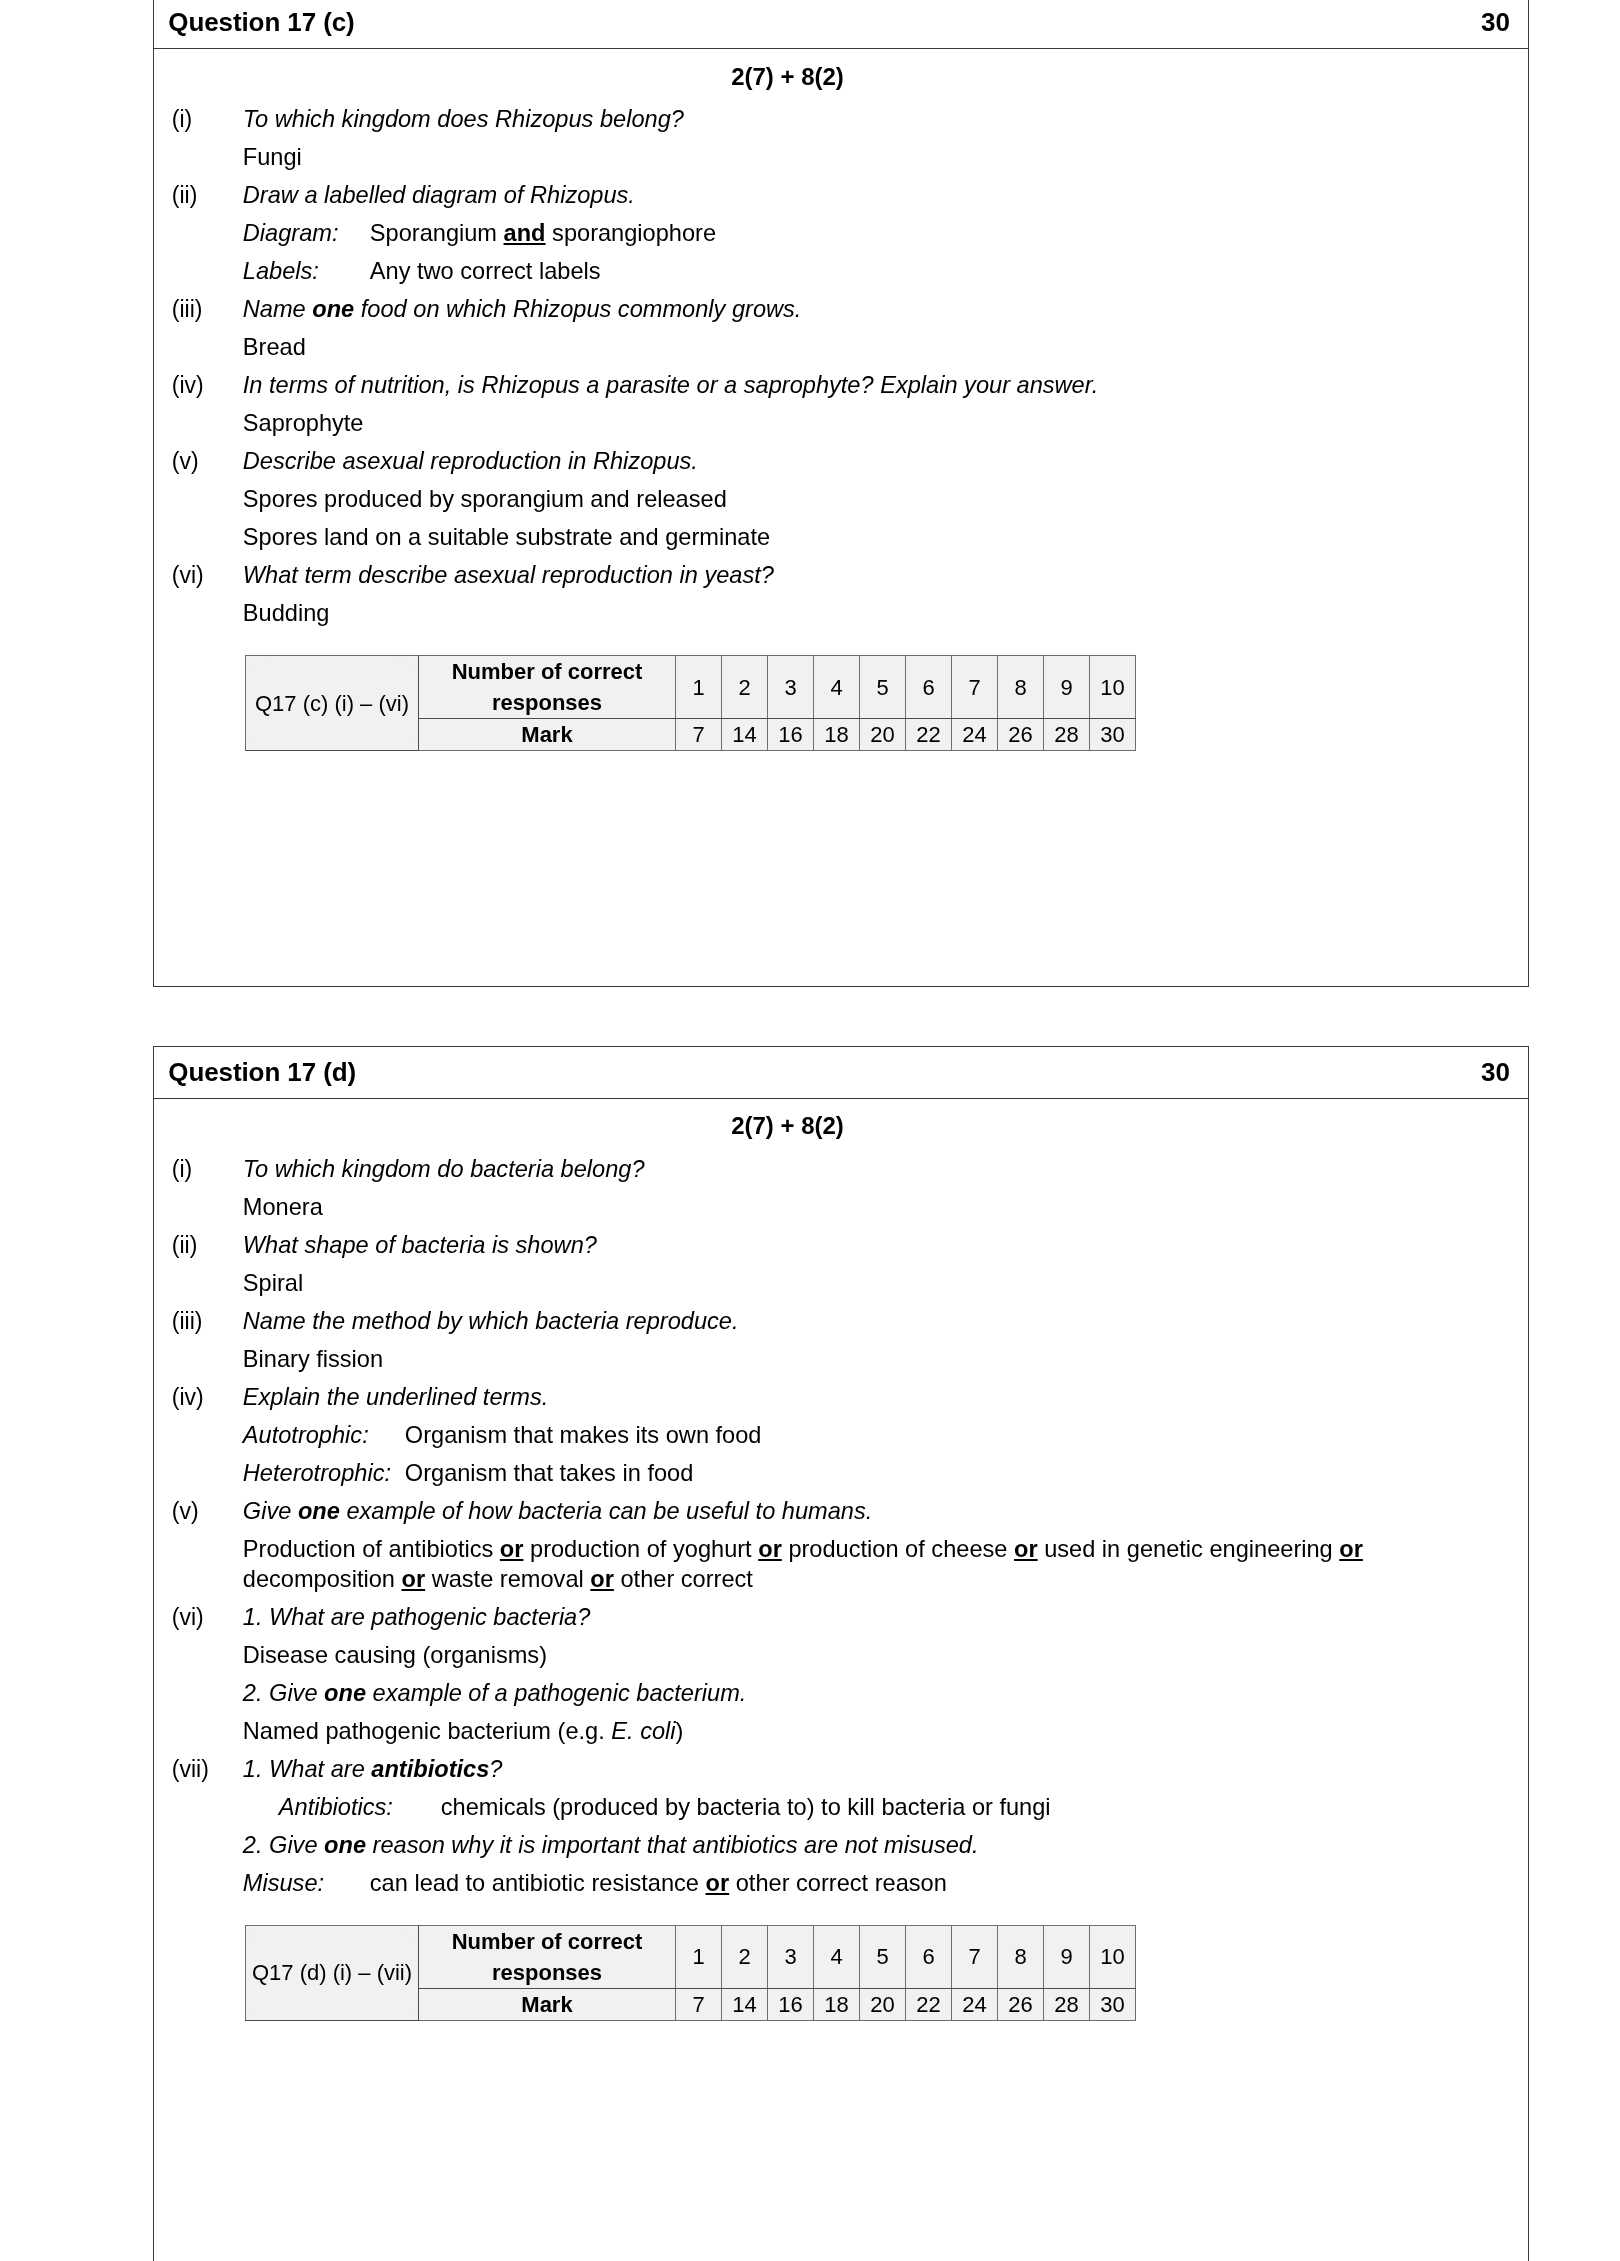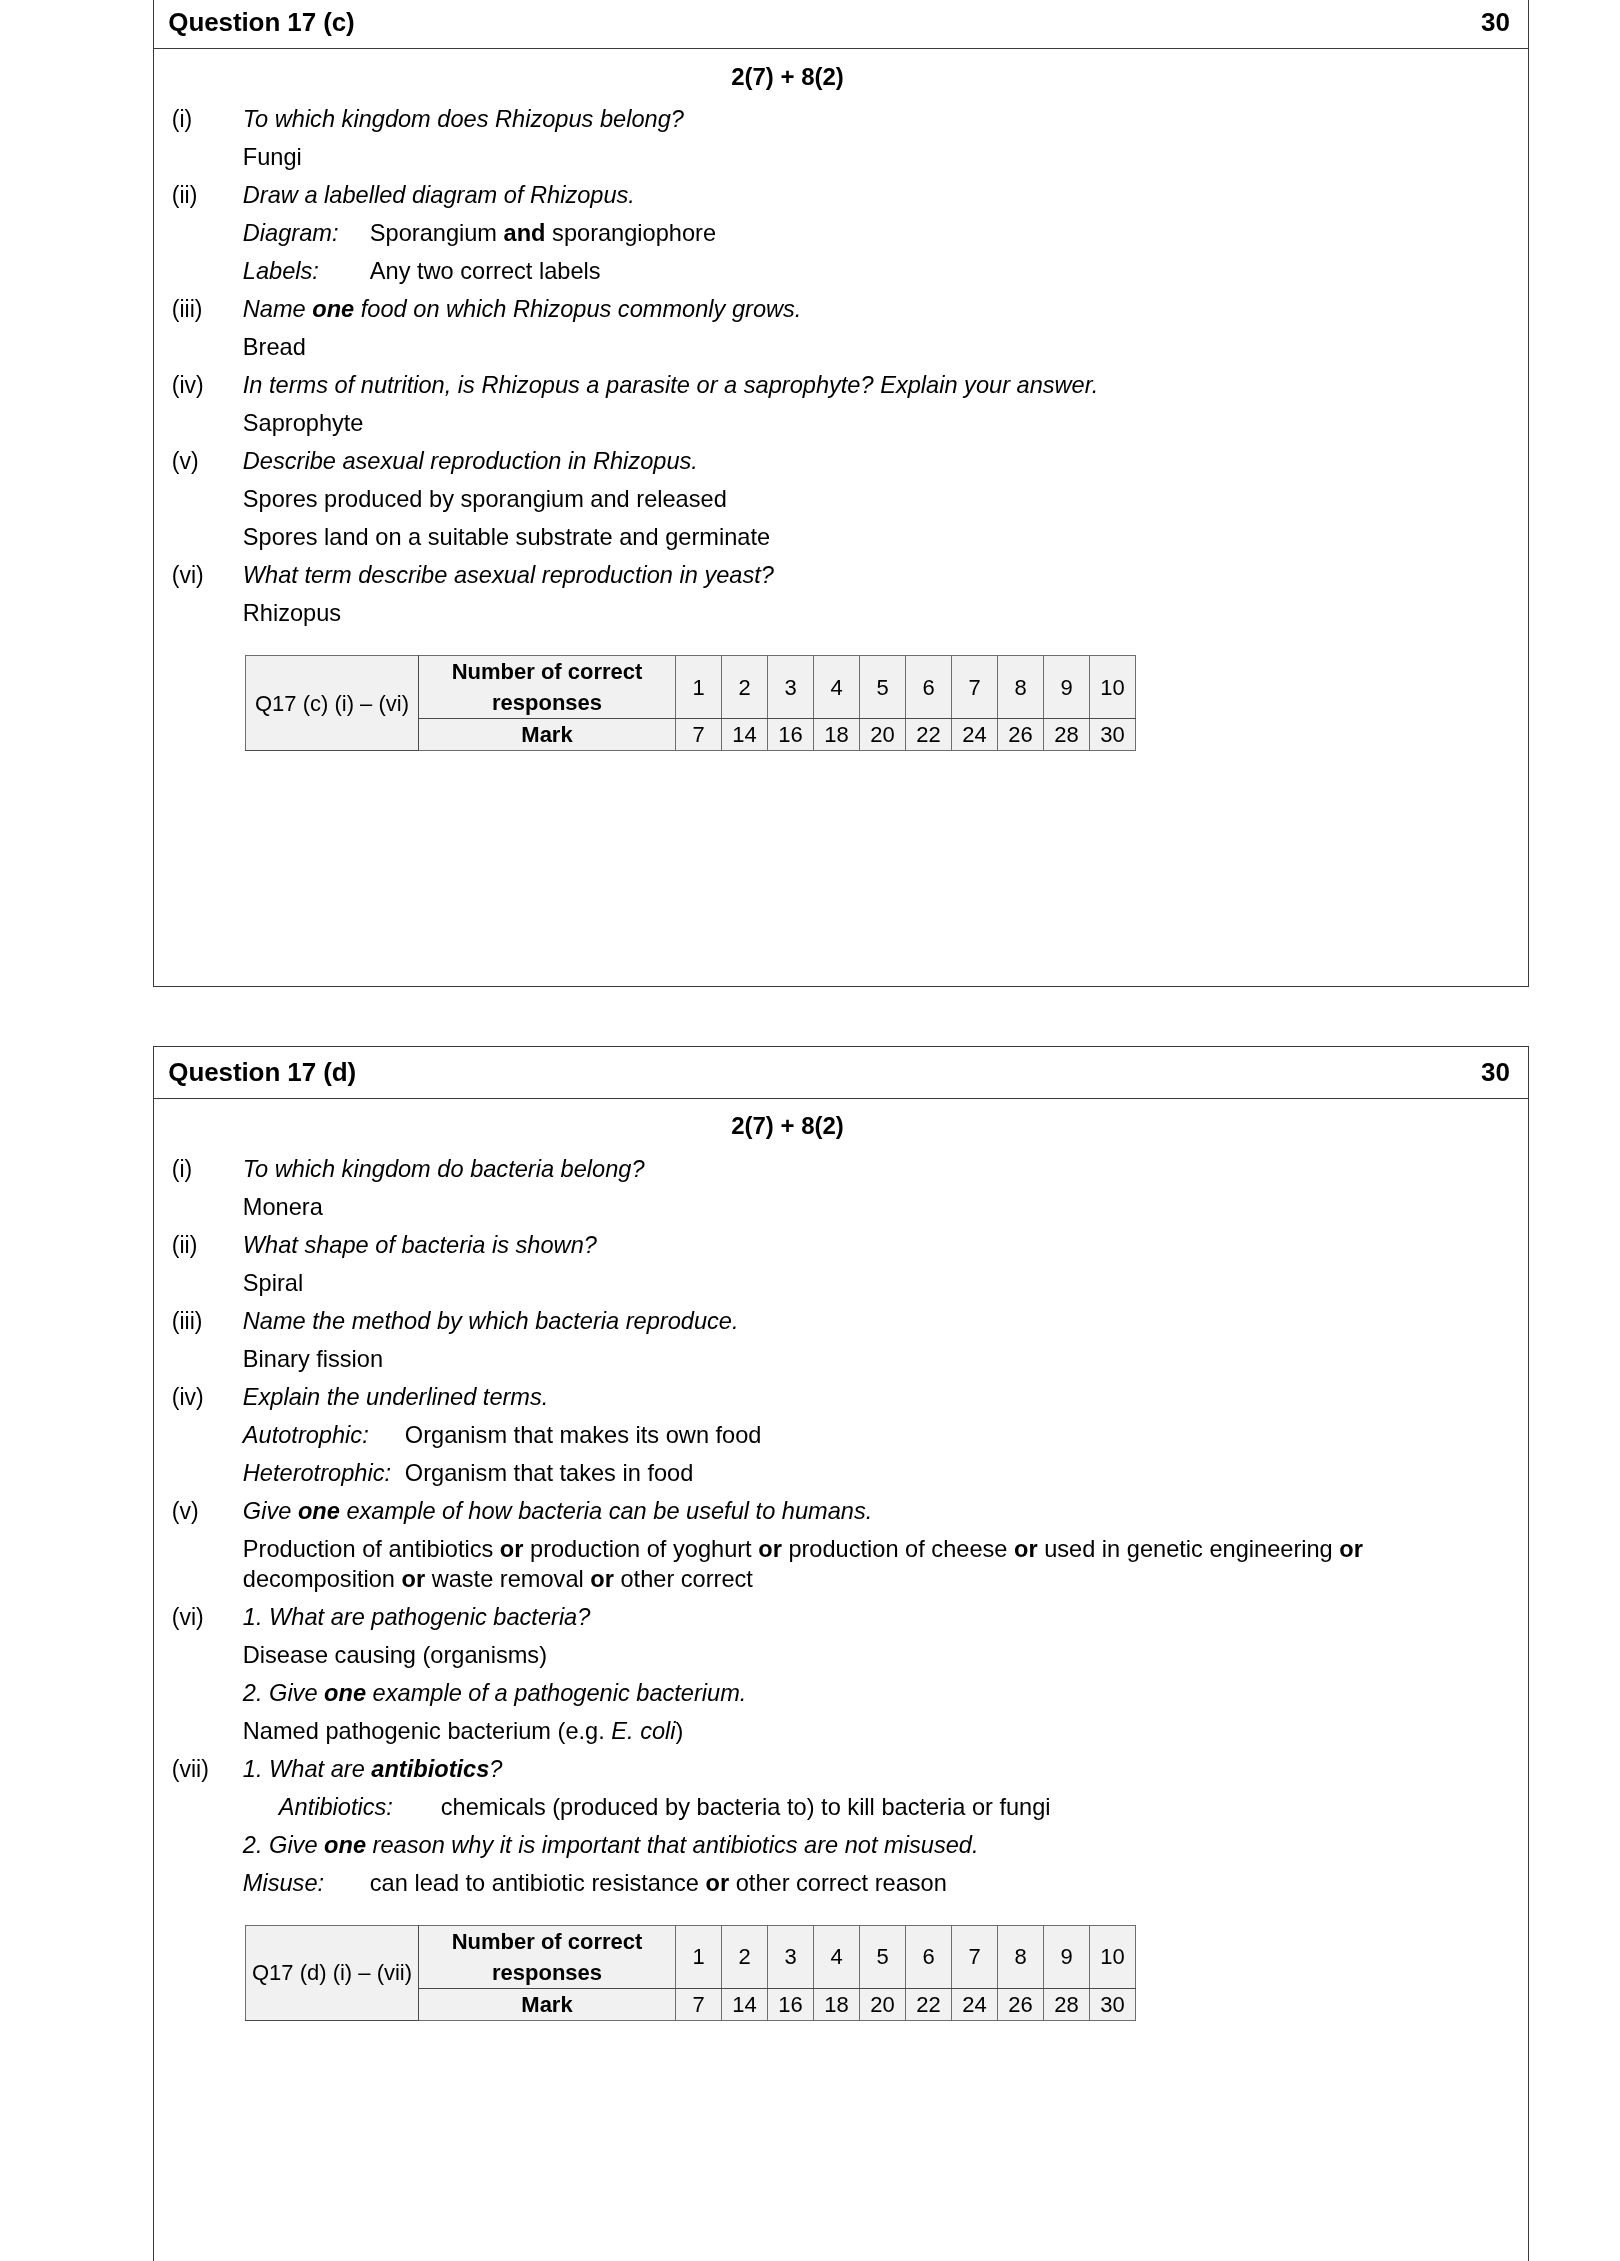--- a/index.html
+++ b/index.html
@@ -108,20 +108,21 @@
     font-style: italic;
     display: inline-block;
   }
   .sub-w1 { width: 127px; }   
   .sub-w2 { width: 162px; }   
   .sub-val { font-style: normal; }
 
   b, .b { font-weight: bold; }
   .bu {
     font-weight: bold;
+    text-decoration: underline;
     font-style: normal;
   }
   .it { font-style: italic; }
 
   .wrap2 { padding-right: 134px; }
 
   
   .marks-table-wrap {
     padding-left: 91px;
     margin-top: 27px;
@@ -219,21 +220,21 @@
           <div class="row a">
             <div class="lbl"></div>
             <div class="body">Spores land on a suitable substrate and germinate</div>
           </div>
           <div class="row q">
             <div class="lbl">(vi)</div>
             <div class="body">What term describe asexual reproduction in yeast?</div>
           </div>
           <div class="row a">
             <div class="lbl"></div>
-            <div class="body">Rhizopus</div>
+            <div class="body">Budding</div>
           </div>
         </div>
       <div class="marks-table-wrap">
         <table class="marks">
           <tbody id="tbody-c">
               <tr class="r1">
                 <td class="rowhdr-left" rowspan="2">Q17 (c) (i) – (vi)</td>
                 <td class="hdr-wide">Number of correct responses</td>
                 <td class="numcell">1</td>
                 <td class="numcell">2</td>

